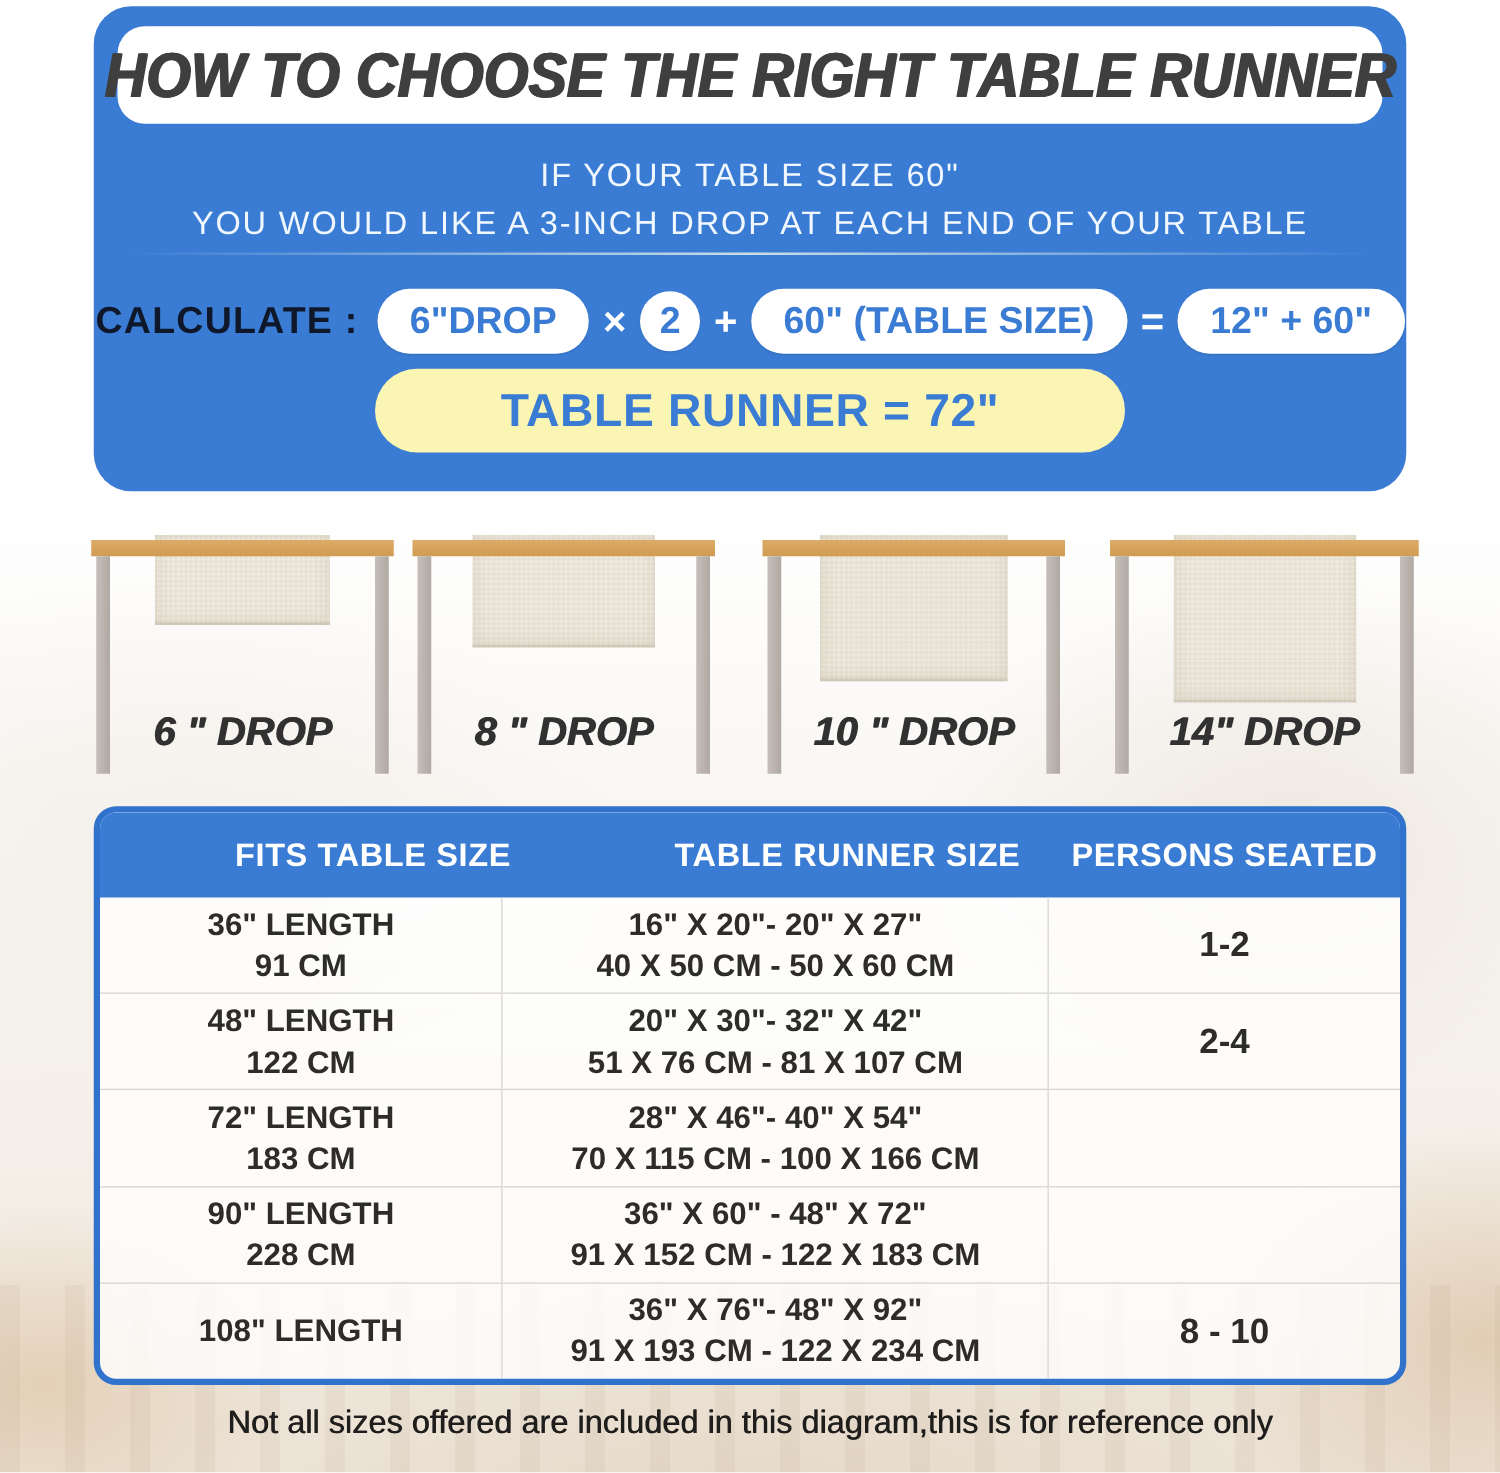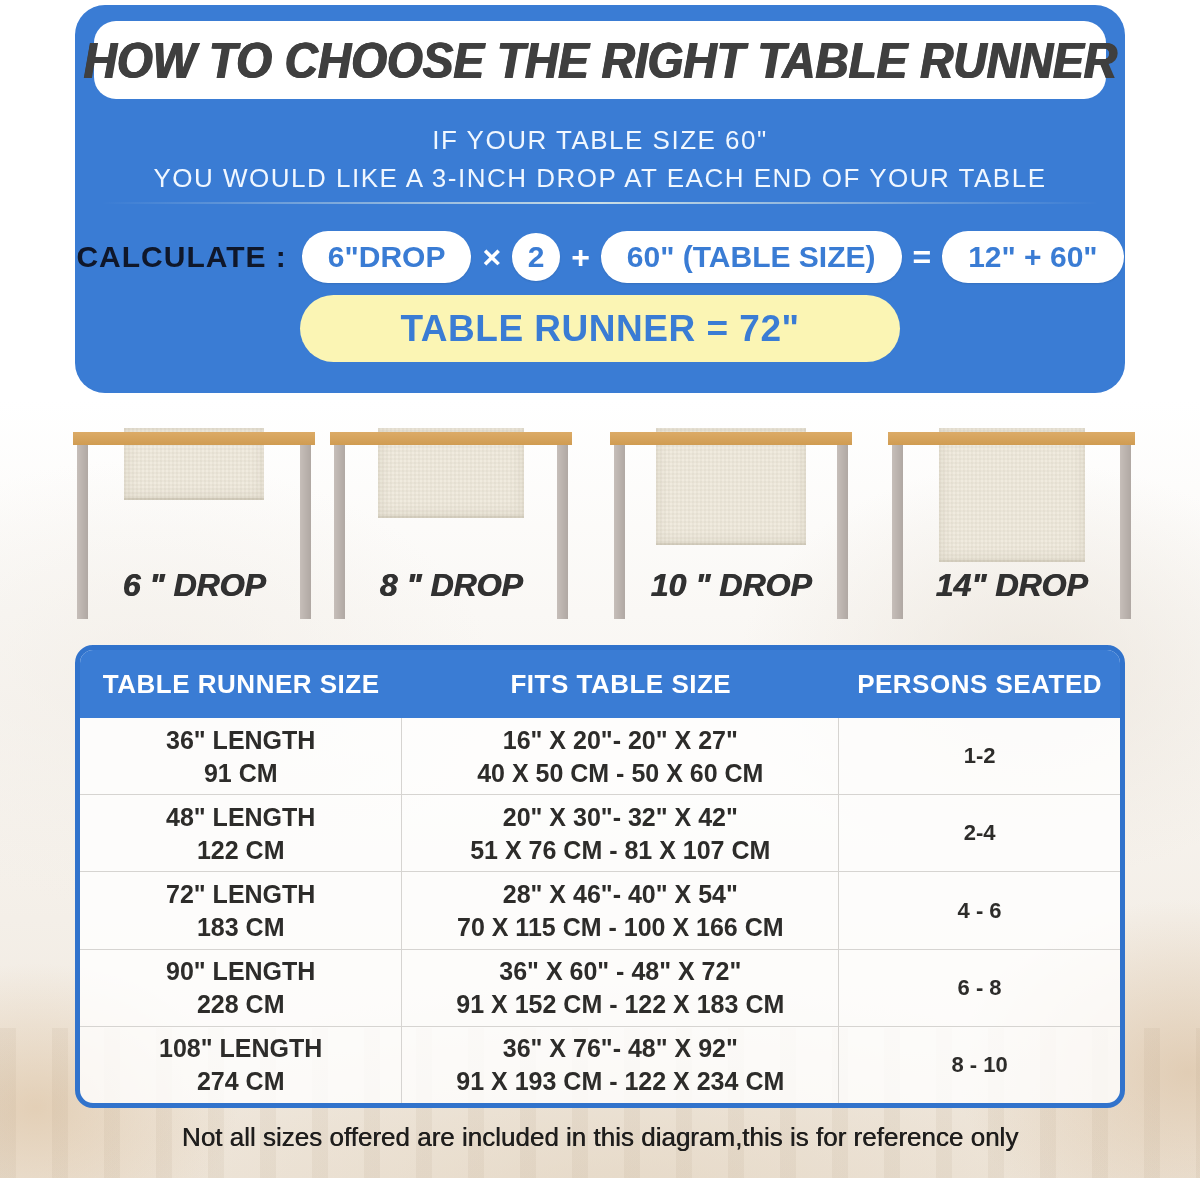--- a/index.html
+++ b/index.html
@@ -119,21 +119,21 @@
   }
   .c1 { width:31%; } .c2 { width:42%; } .c3 { width:27%; }
   .chart-body { height:calc(100% - 68px); display:flex; flex-direction:column; }
   .row { flex:1; display:flex; }
   .row + .row { border-top:1px solid #d6d4d1; }
   .cell {
     display:flex; flex-direction:column; justify-content:center; gap:3px;
     text-align:center; font-size:25px; font-weight:bold; color:#2d2c2a; line-height:30px;
   }
   .cell.c1, .cell.c2 { border-right:1px solid #d6d4d1; }
-  .cell.persons { font-size:22px; }
+  .cell.persons { font-size:28px; }
 
   .footer-note {
     position:absolute; top:1122px; left:0; width:100%; text-align:center;
     font-size:26px; font-weight:normal; color:#1f1e1d;
     text-shadow:0.5px 0 0 currentColor;
   }
 </style>
 </head>
 <body>
 
@@ -190,22 +190,22 @@
       <div class="runner r4"></div>
       <div class="tabletop"></div>
       <div class="leg left"></div>
       <div class="leg right"></div>
       <div class="drop-label">14" DROP</div>
     </div>
   </section>
 
   <section class="chart-panel">
     <div class="chart-header">
+      <div class="hcell c2">FITS TABLE SIZE</div>
       <div class="hcell c1">TABLE RUNNER SIZE</div>
-      <div class="hcell c2">FITS TABLE SIZE</div>
       <div class="hcell c3">PERSONS SEATED</div>
     </div>
     <div class="chart-body">
 
       <div class="row">
         <div class="cell c1">
           <div>36" LENGTH</div>
           <div>91 CM</div>
         </div>
         <div class="cell c2">
@@ -233,43 +233,36 @@
 
       <div class="row">
         <div class="cell c1">
           <div>72" LENGTH</div>
           <div>183 CM</div>
         </div>
         <div class="cell c2">
           <div>28" X 46"- 40" X 54"</div>
           <div>70 X 115 CM - 100 X 166 CM</div>
         </div>
-        <div class="cell c3 persons">
-          <div>4 - 6</div>
-        </div>
       </div>
 
       <div class="row">
         <div class="cell c1">
           <div>90" LENGTH</div>
           <div>228 CM</div>
         </div>
         <div class="cell c2">
           <div>36" X 60" - 48" X 72"</div>
           <div>91 X 152 CM - 122 X 183 CM</div>
         </div>
-        <div class="cell c3 persons">
-          <div>6 - 8</div>
-        </div>
       </div>
 
       <div class="row">
         <div class="cell c1">
           <div>108" LENGTH</div>
-          <div>274 CM</div>
         </div>
         <div class="cell c2">
           <div>36" X 76"- 48" X 92"</div>
           <div>91 X 193 CM - 122 X 234 CM</div>
         </div>
         <div class="cell c3 persons">
           <div>8 - 10</div>
         </div>
       </div>
 

